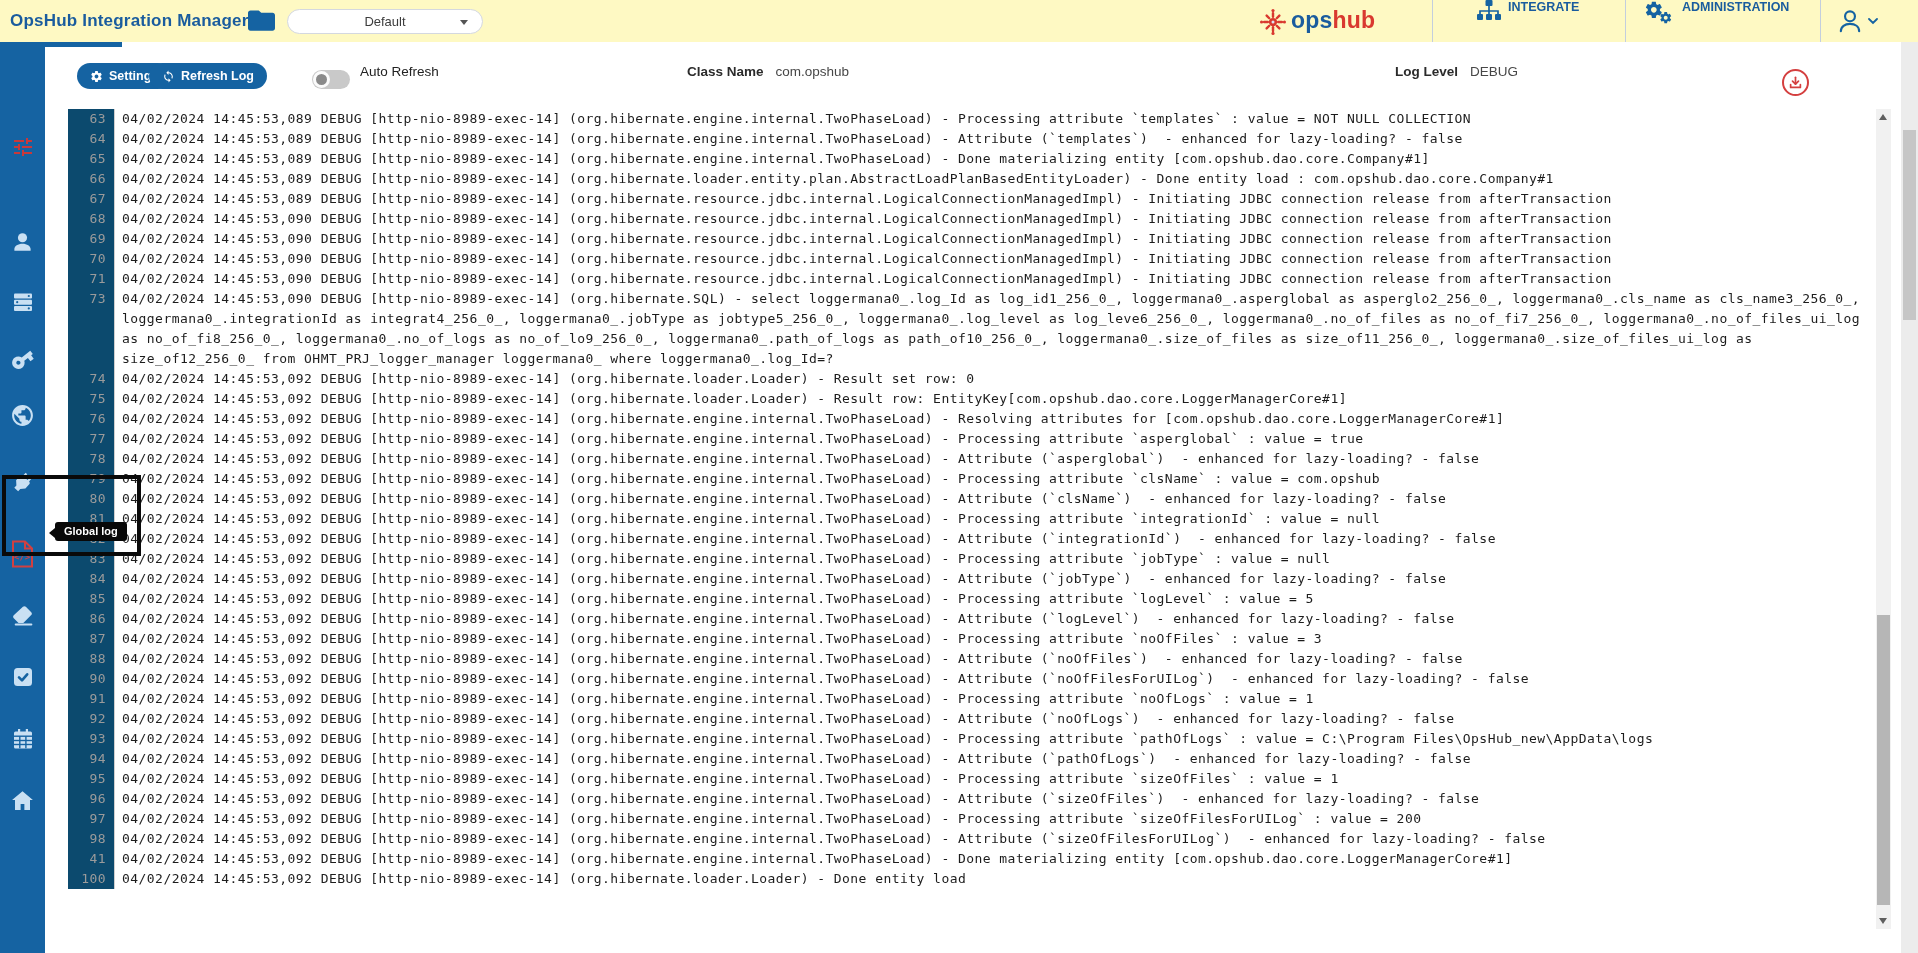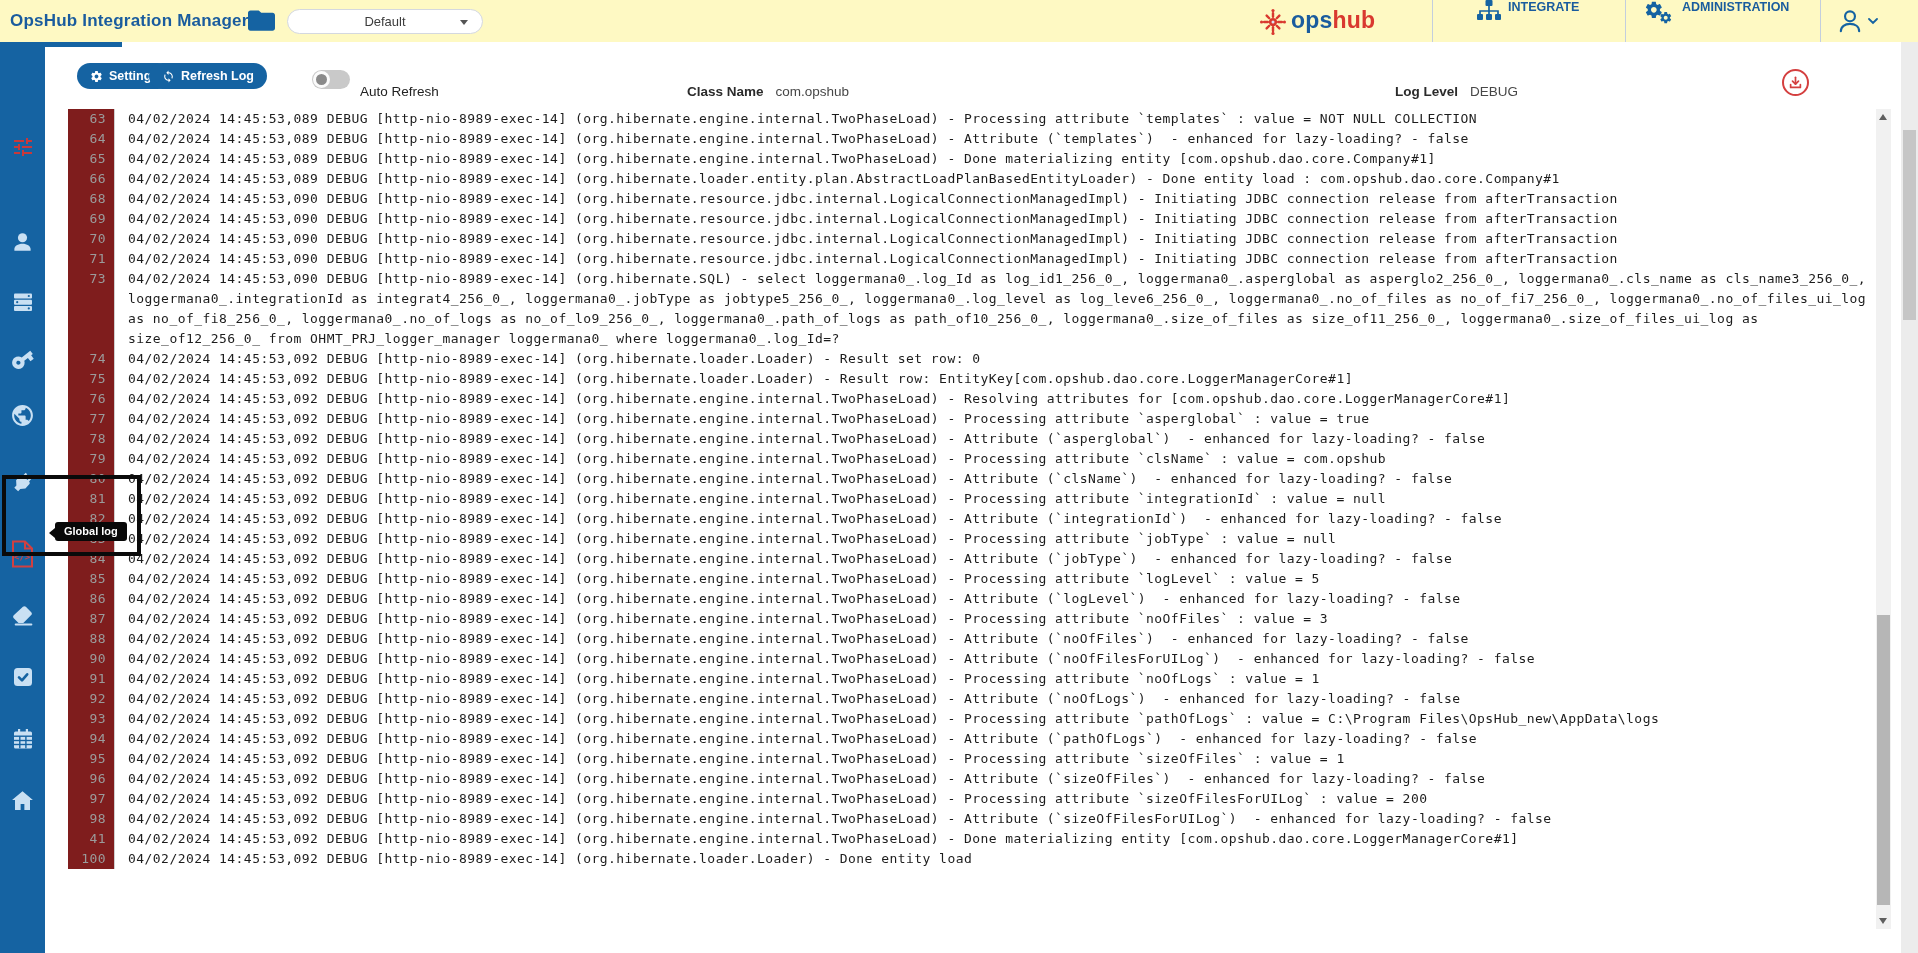--- a/index.html
+++ b/index.html
@@ -25,30 +25,30 @@
 
   
   .sel-box { position:absolute; left:2px; top:475px; width:139px; height:81px; border:4px solid #0a0a0a; z-index:40; pointer-events:none; }
   .tooltip { position:absolute; left:55px; top:502px; background:#080808; color:#fff; font-size:11px; font-weight:bold; padding:3px 9px 4px 9px; border-radius:3px; z-index:50; white-space:nowrap;margin-top:20px; }
   .tooltip:before { content:""; position:absolute; left:-6px; top:6px; border-top:5px solid transparent; border-bottom:5px solid transparent; border-right:6px solid #080808; }
 
   
   .btn { position:absolute; top:63px; height:26px; border:none; border-radius:13px; background:#1563a2; color:#fff; font-family:"Liberation Sans",sans-serif; font-size:12.5px; font-weight:bold; display:flex; align-items:center; gap:6px; padding:0 13px; cursor:pointer; }
   .toggle { position:absolute; left:312px; top:70px; width:38px; height:19px; background:#c9c9c9; border-radius:10px; cursor:pointer; }
   .knob { position:absolute; left:1px; top:1px; width:17px; height:17px; border-radius:50%; background:#8a8a8a; border:3px solid #fbfbfb; }
-  .tb-label { position:absolute; top:82px; font-size:13.5px; color:#222; line-height:20px; }
+  .tb-label { position:absolute; top:62px; font-size:13.5px; color:#222; line-height:20px; }
   .lbl-b { font-weight:bold; color:#2b2b2b; }
   .lbl-v { color:#474747; margin-left:12px; }
   .dl-btn { position:absolute; left:1782px; top:69px; width:27px; height:27px; border:2px solid #d43f3f; border-radius:50%; display:flex; align-items:center; justify-content:center; cursor:pointer; background:#fff; }
 
   
   .log-wrap { position:absolute; left:68px; top:109px; width:1808px; }
   .log-row { display:flex; font-family:"DejaVu Sans Mono", monospace; font-size:13px; line-height:20px; letter-spacing:.45px; }
-  .log-num { flex:0 0 47px; text-align:right; padding-right:8px; background:#7f1d1d; border-right:1px solid #cfcfcf; color:#9b9b9b; }
-  .log-txt { flex:1 1 auto; padding-left:7px; white-space:pre-wrap; color:#1c1c1c; min-width:0;margin-left:6px; }
+  .log-num { flex:0 0 47px; text-align:right; padding-right:8px; background:#0c4a6e; border-right:1px solid #cfcfcf; color:#9b9b9b; }
+  .log-txt { flex:1 1 auto; padding-left:7px; white-space:pre-wrap; color:#1c1c1c; min-width:0; }
 
   
   .in-sb { position:absolute; left:1876px; top:109px; width:15px; height:820px; background:#f1f1f1; }
   .in-thumb { position:absolute; left:1px; top:506px; width:13px; height:290px; background:#b6b6b6; }
   .sb-arrow { position:absolute; left:3px; width:0; height:0; border-left:4.5px solid transparent; border-right:4.5px solid transparent; }
   .sb-up { top:5px; border-bottom:6px solid #5f5f5f; }
   .sb-down { bottom:5px; border-top:6px solid #5f5f5f; }
   .out-sb { position:absolute; left:1901px; top:42px; width:17px; height:911px; background:#ececec; }
   .out-thumb { position:absolute; left:2px; top:88px; width:13px; height:190px; background:#c6c6c6; }
 </style>
@@ -276,20 +276,24 @@
       </div>
       <div class="log-row">
         <span class="log-num">65</span>
         <span class="log-txt">04/02/2024 14:45:53,089 DEBUG [http-nio-8989-exec-14] (org.hibernate.engine.internal.TwoPhaseLoad) - Done materializing entity [com.opshub.dao.core.Company#1]</span>
       </div>
       <div class="log-row">
         <span class="log-num">66</span>
         <span class="log-txt">04/02/2024 14:45:53,089 DEBUG [http-nio-8989-exec-14] (org.hibernate.loader.entity.plan.AbstractLoadPlanBasedEntityLoader) - Done entity load : com.opshub.dao.core.Company#1</span>
       </div>
       <div class="log-row">
+        <span class="log-num">67</span>
+        <span class="log-txt">04/02/2024 14:45:53,089 DEBUG [http-nio-8989-exec-14] (org.hibernate.resource.jdbc.internal.LogicalConnectionManagedImpl) - Initiating JDBC connection release from afterTransaction</span>
+      </div>
+      <div class="log-row">
         <span class="log-num">68</span>
         <span class="log-txt">04/02/2024 14:45:53,090 DEBUG [http-nio-8989-exec-14] (org.hibernate.resource.jdbc.internal.LogicalConnectionManagedImpl) - Initiating JDBC connection release from afterTransaction</span>
       </div>
       <div class="log-row">
         <span class="log-num">69</span>
         <span class="log-txt">04/02/2024 14:45:53,090 DEBUG [http-nio-8989-exec-14] (org.hibernate.resource.jdbc.internal.LogicalConnectionManagedImpl) - Initiating JDBC connection release from afterTransaction</span>
       </div>
       <div class="log-row">
         <span class="log-num">70</span>
         <span class="log-txt">04/02/2024 14:45:53,090 DEBUG [http-nio-8989-exec-14] (org.hibernate.resource.jdbc.internal.LogicalConnectionManagedImpl) - Initiating JDBC connection release from afterTransaction</span>

